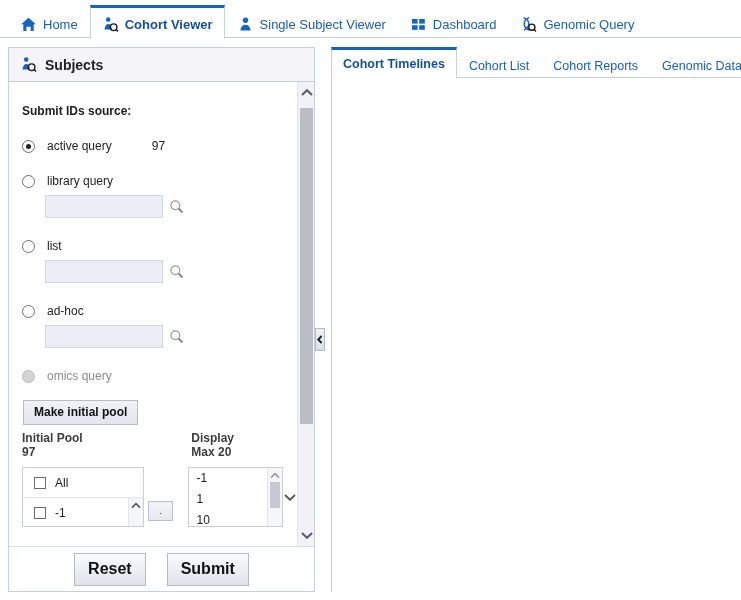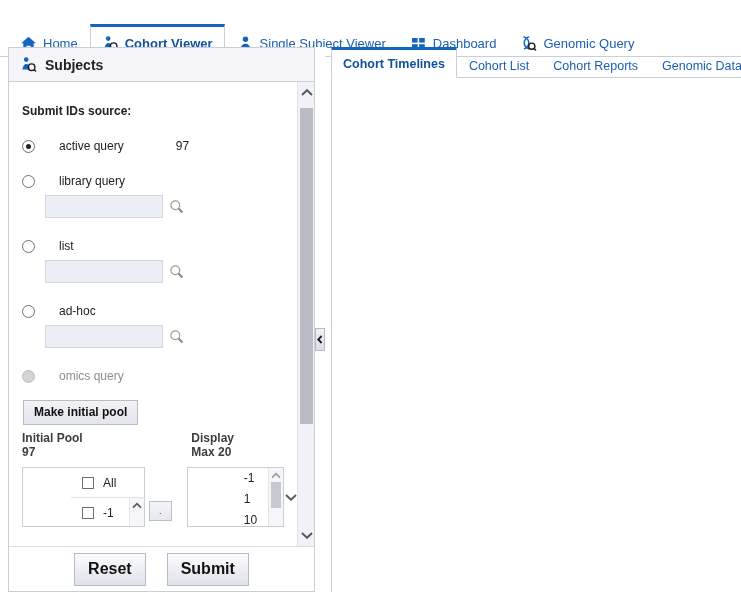--- a/index.html
+++ b/index.html
@@ -22,21 +22,20 @@
 
   
   .topnav {
     position: absolute;
     left: 0; top: 0;
     width: 741px;
     height: 38px;
     border-bottom: 1px solid #c7d0d9;
     box-sizing: border-box;
     background: #ffffff;
-    margin-top: 19px;
   }
   .nav-items {
     display: flex;
     align-items: flex-end;
     height: 38px;
     padding-left: 8px;
     box-sizing: border-box;
   }
   .nav-item {
     display: flex;
@@ -114,21 +113,21 @@
   .field-label {
     font-size: 12px;
     font-weight: bold;
     color: #222222;
     margin: 8px 0 0 0;
   }
 
   .radio-row {
     display: flex;
     align-items: center;
-    gap: 24px;
+    gap: 12px;
     margin-top: 21px;
   }
   .radio {
     width: 13px; height: 13px;
     border: 1px solid #707070;
     border-radius: 50%;
     box-sizing: border-box;
     background: #ffffff;
     position: relative;
     flex: 0 0 13px;
@@ -203,21 +202,20 @@
     display: flex;
     align-items: flex-start;
     margin-top: 8px;
   }
   .listbox {
     border: 1px solid #c9ced8;
     background: #ffffff;
     box-sizing: border-box;
     position: relative;
     overflow: hidden;
-    padding-left: 48px;
   }
   .listbox-left { width: 133px; height: 60px; }
   .listbox-right { width: 104px; height: 60px; margin-left: 11px; }
   .chk-item {
     display: flex;
     align-items: center;
     gap: 9px;
     height: 30px;
     padding-left: 11px;
     box-sizing: border-box;

